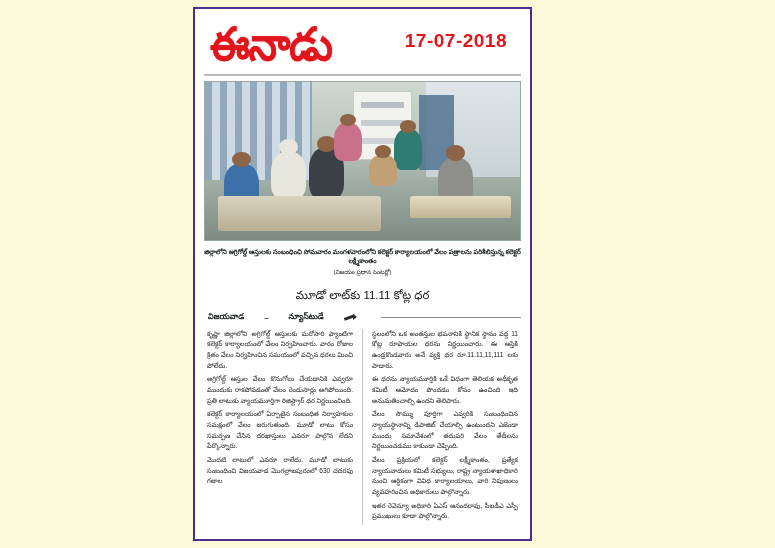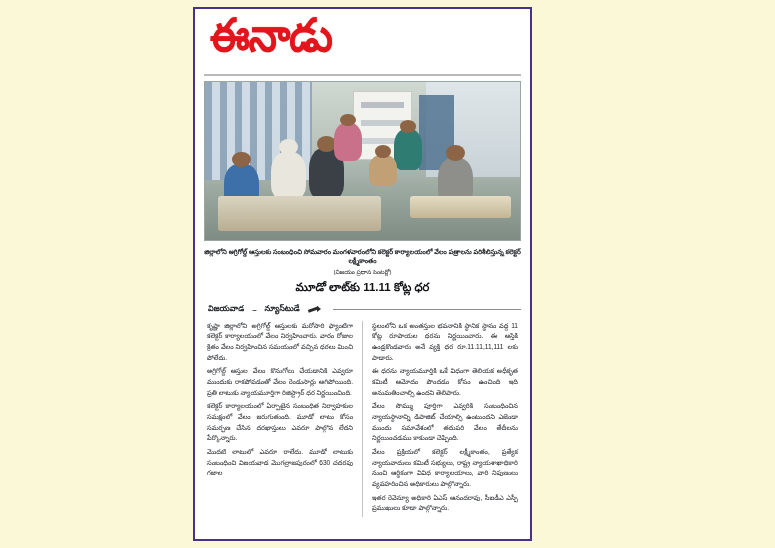--- a/index.html
+++ b/index.html
@@ -35,21 +35,21 @@
     position: relative;
     width: 100%;
     height: 100%;
     background: #ffffff;
   }
   
   .masthead {
     position: relative;
     height: 58px;
     display: flex;
-    align-items: flex-start;
+    align-items: center;
     justify-content: flex-start;
   }
   .logo {
     font-family: "Liberation Serif", serif;
     font-size: 40px;
     font-weight: bold;
     color: #e2151c;
     letter-spacing: -1px;
     line-height: 1;
     padding-left: 6px;
@@ -172,33 +172,33 @@
     margin-top: 10px;
     text-align: center;
     font-family: "Liberation Serif", serif;
     font-size: 25px;
     font-weight: bold;
     color: #111316;
     letter-spacing: 0.5px;
     line-height: 1.1;
   }
   .subhead {
-    margin-top: 4px;
+    margin-top: 12px;
     text-align: center;
     font-size: 11.5px;
-    font-weight: bold;
+    font-weight: normal;
     color: #111316;
     font-family: "Liberation Sans", sans-serif;
   }
   .byline-row {
     margin-top: 7px;
     display: flex;
     align-items: center;
     justify-content: flex-start;
-    gap: 8px;
+    gap: 20px;
     font-size: 8px;
     font-weight: bold;
     color: #14181c;
     padding-left: 4px;
   }
   .byline-rule {
     flex: 1;
     height: 1px;
     background: #8d8d8d;
     margin-left: 4px;
@@ -246,20 +246,21 @@
 </style>
 </head>
 <body>
 
 <div class="page">
   <div class="clipping">
     <div class="inner">
 
       <div class="masthead">
         <div class="logo">ఈనాడు</div>
+        <div class="datebox">17-07-2018</div>
       </div>
       <div class="rule"></div>
 
       <div class="photo-wrap">
         <div class="photo">
           <div class="wall-left"></div>
           <div class="wall-right"></div>
           <div class="board"></div>
           <div class="door"></div>
 

